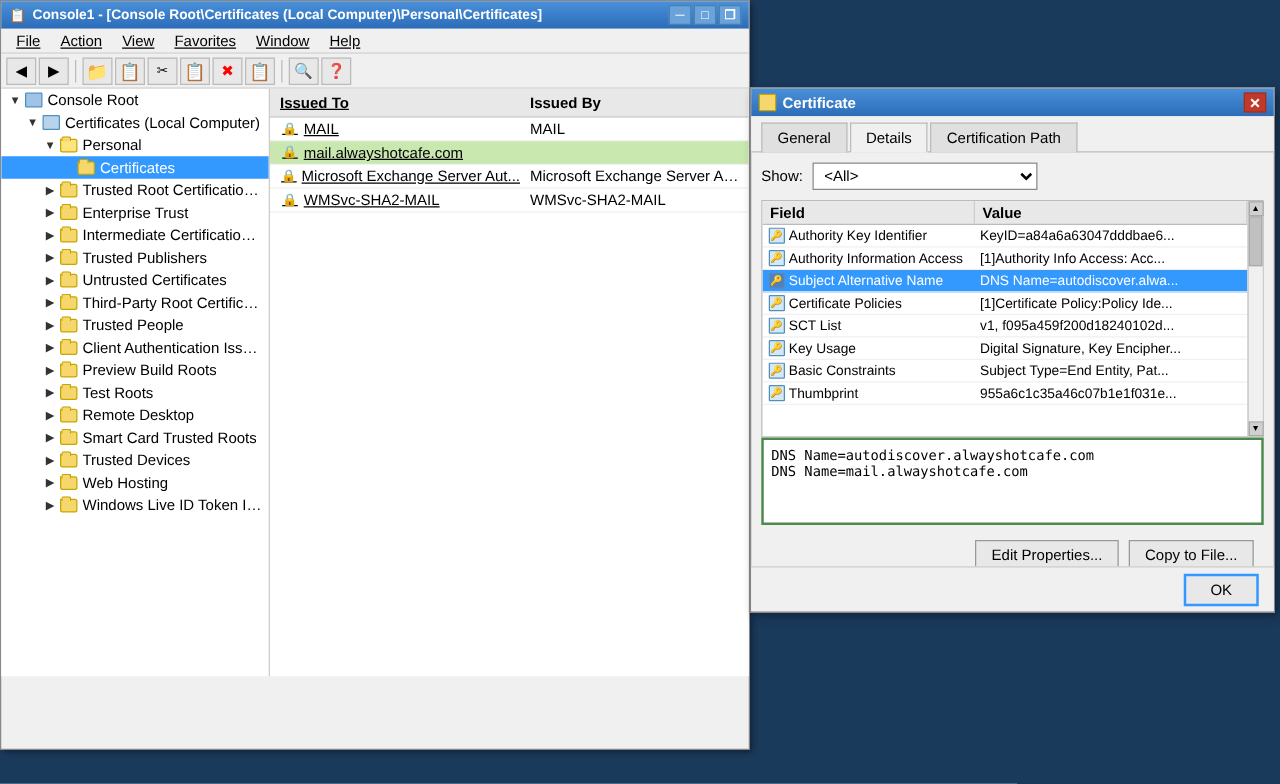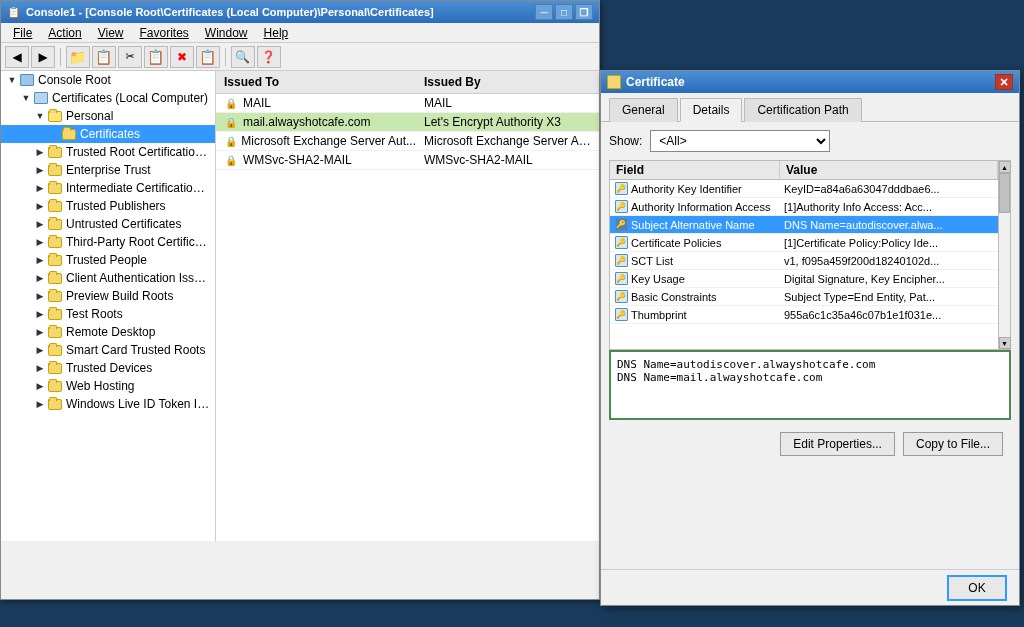--- a/index.html
+++ b/index.html
@@ -181,21 +181,21 @@
     .cert-header-col { padding: 2px 4px; }
     .cert-row {
       display: flex;
       align-items: center;
       padding: 1px 4px;
       height: 19px;
       cursor: pointer;
       border-bottom: 1px solid #f0f0f0;
     }
     .cert-cell { padding: 1px 4px; overflow: hidden; text-overflow: ellipsis; white-space: nowrap; }
-    .cert-name-col { width: 200px; }
+    .cert-name-col { width: 200px; text-decoration: underline; }
     .cert-issuer-col { flex: 1; }
 
     .cert-icon {
       width: 16px; height: 16px;
       margin-right: 3px;
       display: flex; align-items: center; justify-content: center;
       font-size: 10px;
     }
 
     
@@ -209,21 +209,21 @@
       align-items: center;
       padding: 0 6px;
       font-size: 11px;
     }
 
     
     .cert-dialog {
       position: absolute;
       top: 70px; left: 600px;
       width: 420px;
-      height: 536px;
+      height: 420px;
       background: #f0f0f0;
       border: 1px solid #888;
       box-shadow: 3px 3px 8px rgba(0,0,0,0.4);
     }
     .dialog-title {
       background: linear-gradient(to bottom, #4a90d9, #2b6cb8);
       color: white;
       height: 22px;
       display: flex;
       align-items: center;
@@ -628,21 +628,20 @@
           <span>MAIL</span>
         </div>
         <div class="cert-cell cert-issuer-col">MAIL</div>
       </div>
 
       <div class="cert-row" style="background:#c8e8b0;">
         <div class="cert-cell cert-name-col" style="width:200px;display:flex;align-items:center;">
           <span class="cert-icon" style="color:#c8a600;">🔒</span>
           <span>mail.alwayshotcafe.com</span>
         </div>
-        <div class="cert-cell cert-issuer-col">Let's Encrypt Authority X3</div>
       </div>
 
       <div class="cert-row">
         <div class="cert-cell cert-name-col" style="width:200px;display:flex;align-items:center;">
           <span class="cert-icon" style="color:#c8a600;">🔒</span>
           <span>Microsoft Exchange Server Aut...</span>
         </div>
         <div class="cert-cell cert-issuer-col">Microsoft Exchange Server Au...</div>
       </div>
 

